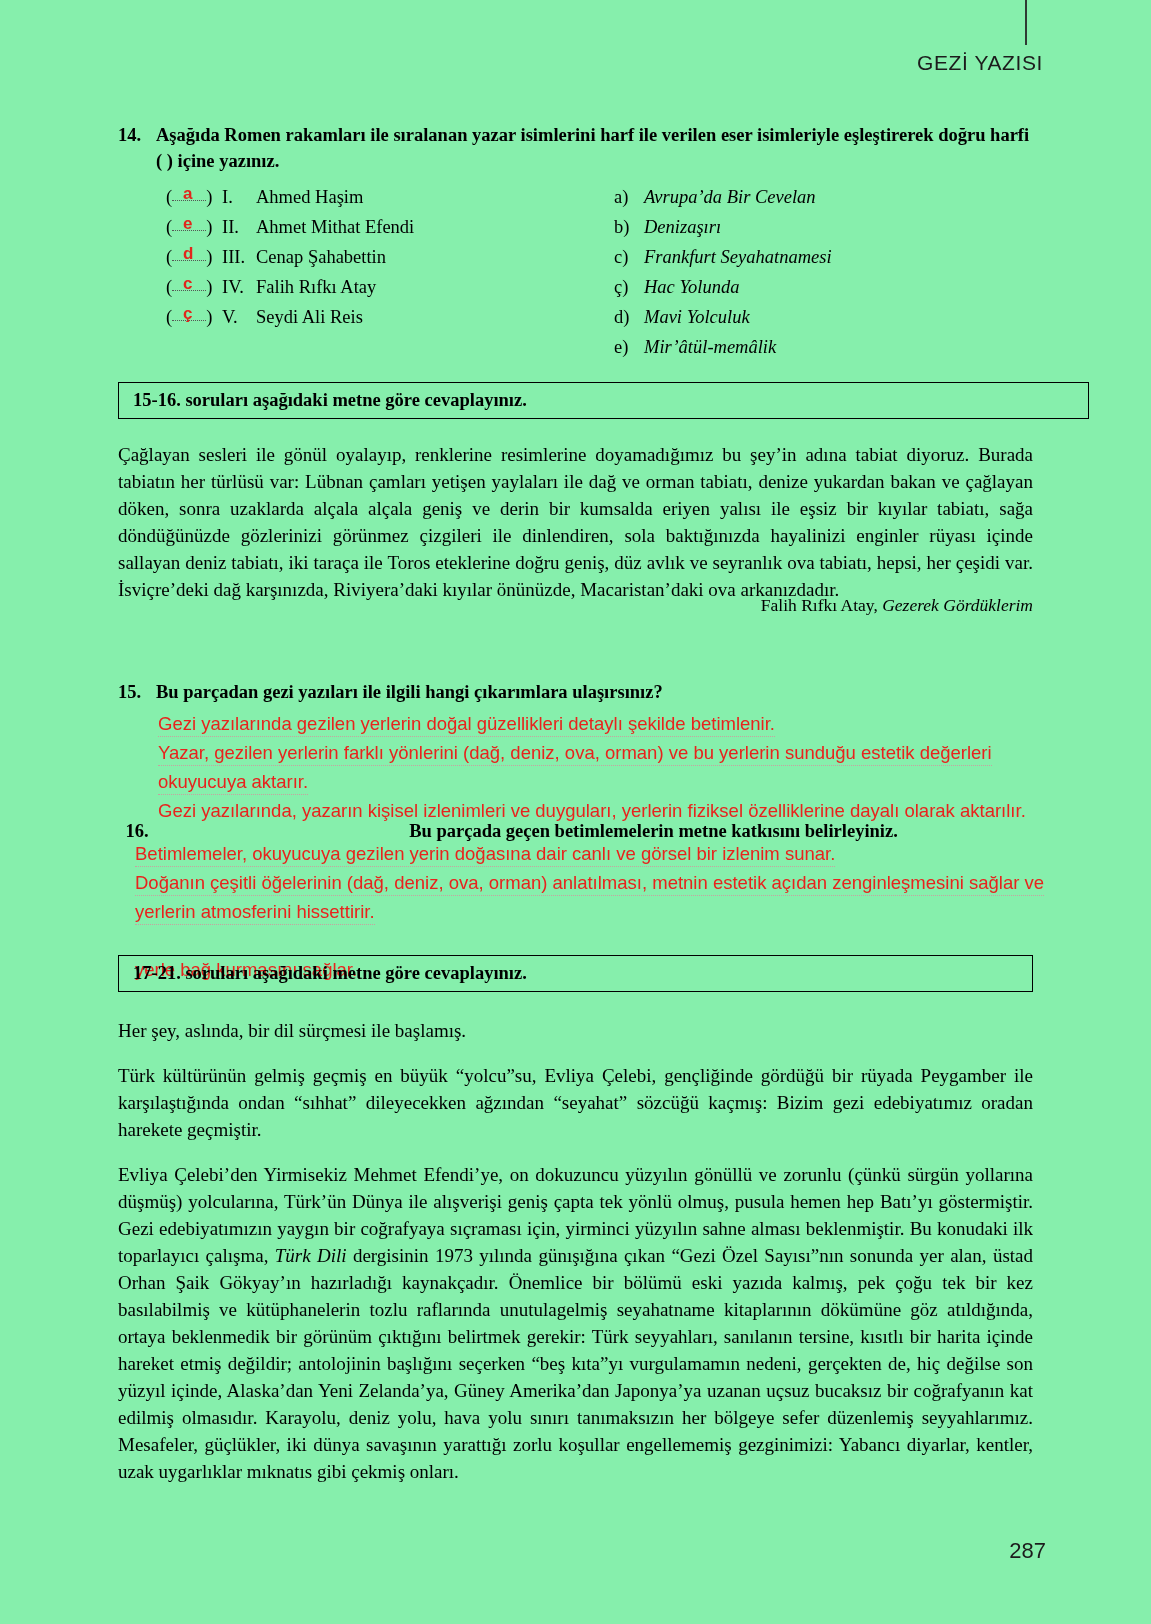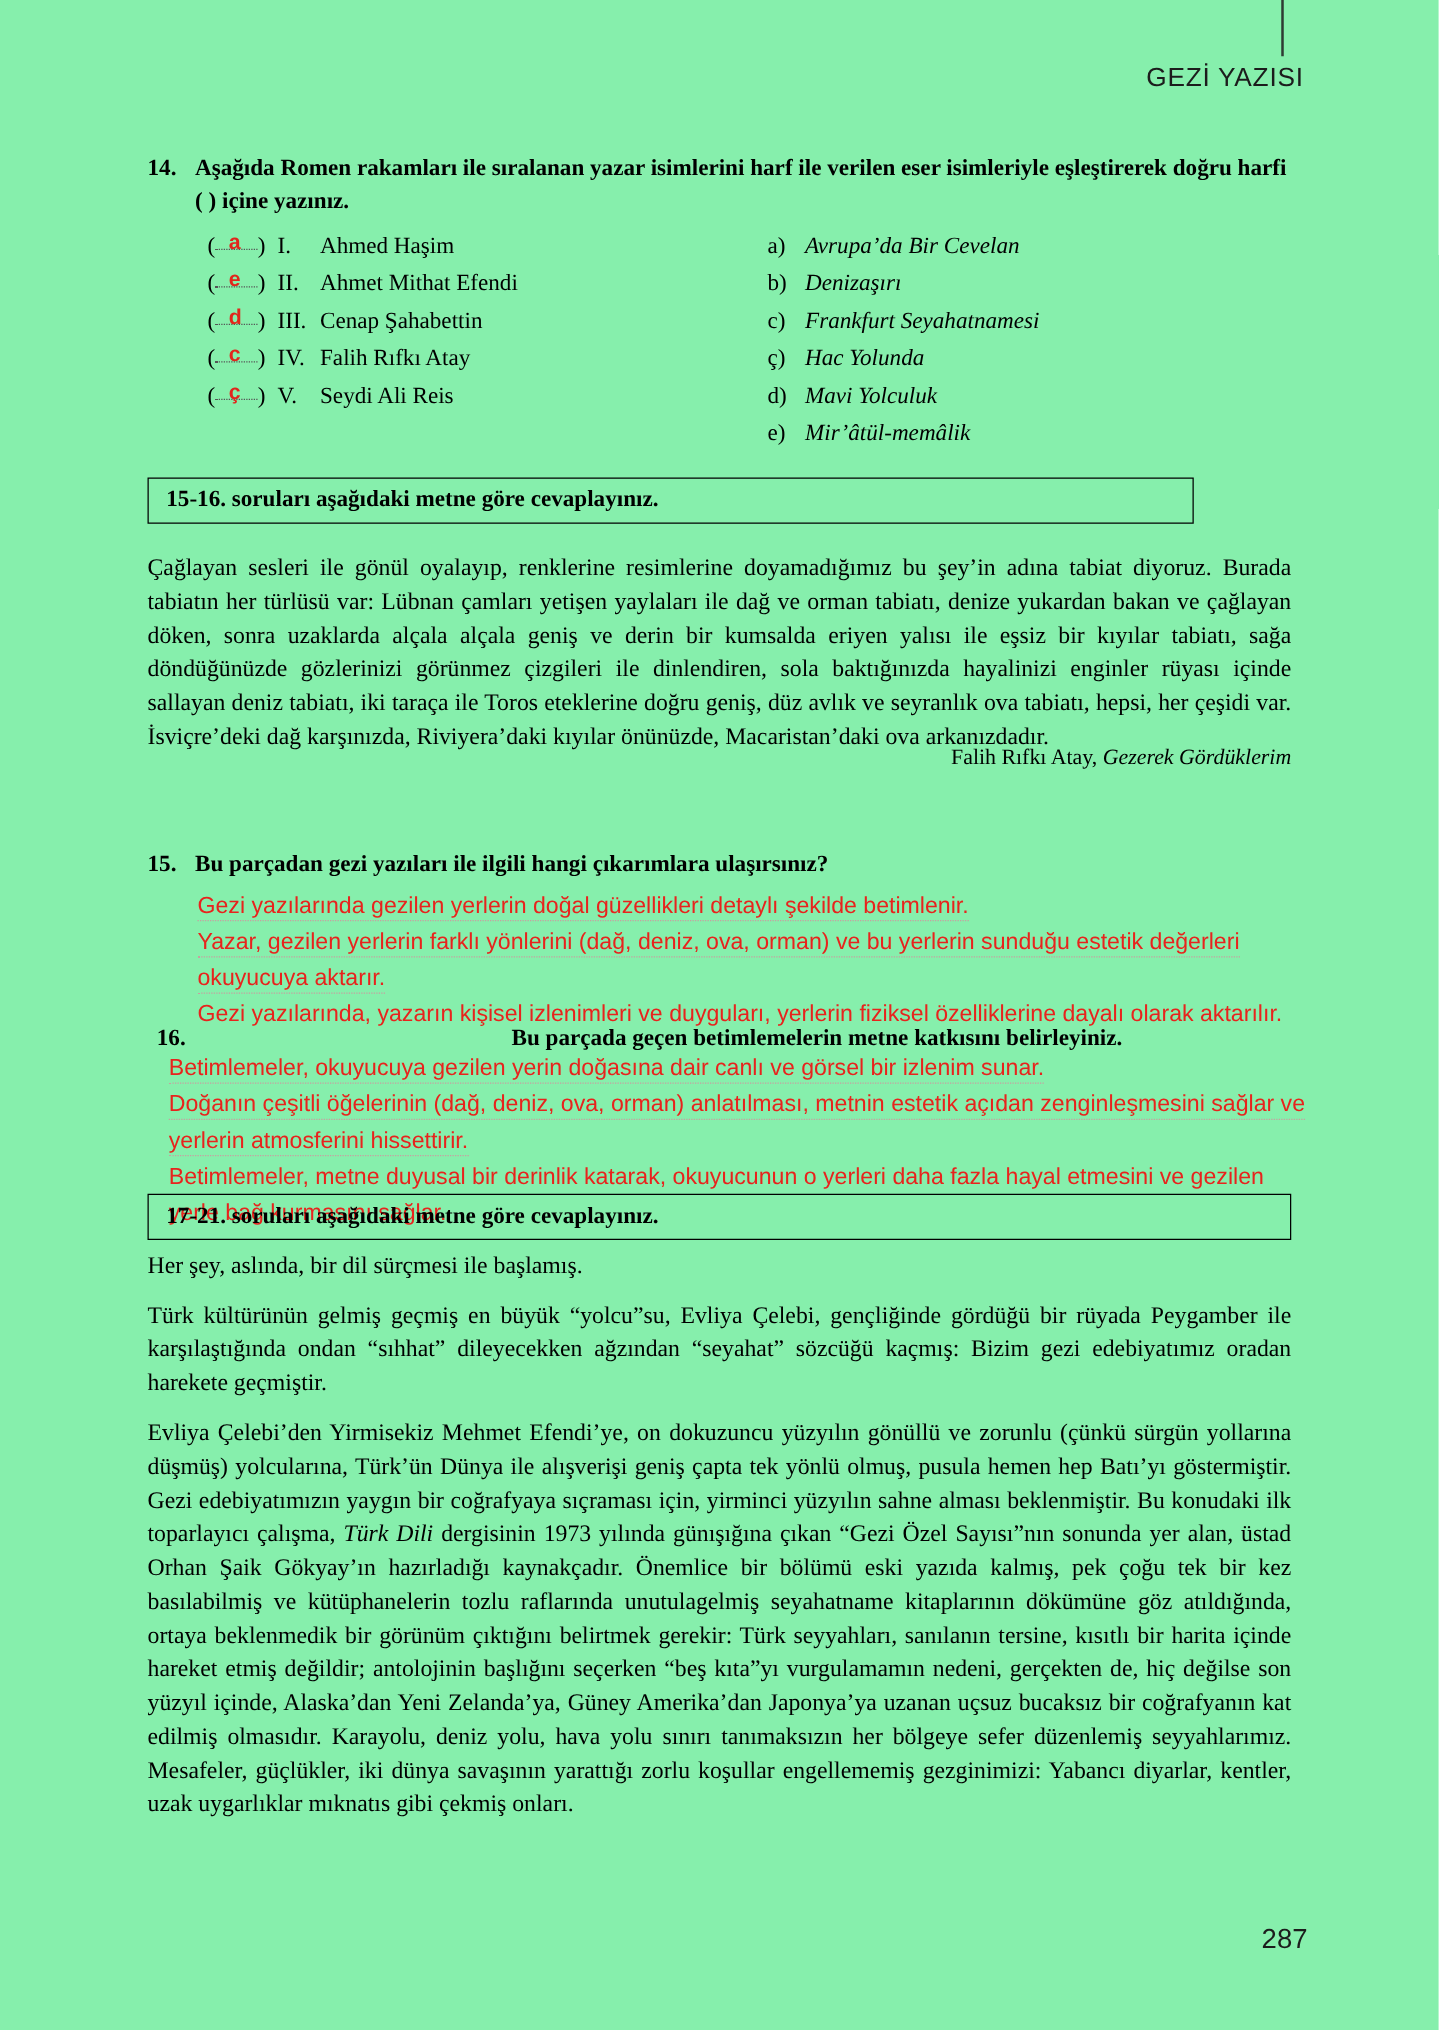--- a/index.html
+++ b/index.html
@@ -128,21 +128,21 @@
     position: absolute;
     border: 1.6px solid #000;
     box-sizing: border-box;
     display: flex;
     align-items: center;
     padding-left: 14px;
     font-weight: bold;
     font-size: 18.5px;
     background: transparent;
   }
-  #inst-1 { left: 118px; top: 382px; width: 837px; height: 37px; }
+  #inst-1 { left: 118px; top: 382px; width: 971px; height: 37px; }
   #inst-2 { left: 118px; top: 955px; width: 915px; height: 37px; }
 
   
   .passage {
     position: absolute;
     font-size: 19px;
     line-height: 1.42;
     text-align: justify;
   }
   #passage-1 { left: 118px; top: 442px; width: 915px; }
@@ -165,21 +165,21 @@
     font-family: "Liberation Sans", sans-serif;
     font-size: 18.5px;
     white-space: nowrap;
     border-bottom: 1.5px dotted #c8a0a0;
     padding-bottom: 1px;
   }
 
   
   #passage-2 { left: 118px; top: 1000px; width: 915px; }
   #passage-2 p {
-    margin: 0 0 13px 0;
+    margin: 18px 0 13px 0;
     text-align: justify;
     font-size: 19px;
     line-height: 1.42;
   }
   #passage-2 p:first-child { text-align: left; }
   .ital { font-style: italic; }
 
   
   .page-number {
     position: absolute;
@@ -290,21 +290,20 @@
 
   <div class="q16">
     <div class="q-head">
       <span class="q-num">16.</span>
       <span class="q-text">Bu parçada geçen betimlemelerin metne katkısını belirleyiniz.</span>
     </div>
   </div>
   <div class="ans-line" style="left:135px; top:843px;">Betimlemeler, okuyucuya gezilen yerin doğasına dair canlı ve görsel bir izlenim sunar.</div>
   <div class="ans-line" style="left:135px; top:872px;text-align:center;">Doğanın çeşitli öğelerinin (dağ, deniz, ova, orman) anlatılması, metnin estetik açıdan zenginleşmesini sağlar ve</div>
   <div class="ans-line" style="left:135px; top:901px;">yerlerin atmosferini hissettirir.</div>
-  <div class="ans-line" style="left:135px; top:930px; border-bottom:none;">Betimlemeler, metne duyusal bir derinlik katarak, okuyucunun o yerleri daha fazla hayal etmesini ve gezilen</div>
   <div class="ans-line" style="left:135px; top:959px; border-bottom:none;">yerle bağ kurmasını sağlar.</div>
 
   <div class="inst-box" id="inst-2">17-21. soruları aşağıdaki metne göre cevaplayınız.</div>
 
   <div class="passage" id="passage-2">
     <p>Her şey, aslında, bir dil sürçmesi ile başlamış.</p>
     <p>Türk kültürünün gelmiş geçmiş en büyük “yolcu”su, Evliya Çelebi, gençliğinde gördüğü bir rüyada Peygamber ile karşılaştığında ondan “sıhhat” dileyecekken ağzından “seyahat” sözcüğü kaçmış: Bizim gezi edebiyatımız oradan harekete geçmiştir.</p>
     <p><span>Evliya Çelebi’den Yirmisekiz Mehmet Efendi’ye, on dokuzuncu yüzyılın gönüllü ve zorunlu (çünkü sürgün yollarına düşmüş) yolcularına, Türk’ün Dünya ile alışverişi geniş çapta tek yönlü olmuş, pusula hemen hep Batı’yı göstermiştir. Gezi edebiyatımızın yaygın bir coğrafyaya sıçraması için, yirminci yüzyılın sahne alması beklenmiştir. Bu konudaki ilk toparlayıcı çalışma, </span><span class="ital">Türk Dili</span><span> dergisinin 1973 yılında günışığına çıkan “Gezi Özel Sayısı”nın sonunda yer alan, üstad Orhan Şaik Gökyay’ın hazırladığı kaynakçadır. Önemlice bir bölümü eski yazıda kalmış, pek çoğu tek bir kez basılabilmiş ve kütüphanelerin tozlu raflarında unutulagelmiş seyahatname kitaplarının dökümüne göz atıldığında, ortaya beklenmedik bir görünüm çıktığını belirtmek gerekir: Türk seyyahları, sanılanın tersine, kısıtlı bir harita içinde hareket etmiş değildir; antolojinin başlığını seçerken “beş kıta”yı vurgulamamın nedeni, gerçekten de, hiç değilse son yüzyıl içinde, Alaska’dan Yeni Zelanda’ya, Güney Amerika’dan Japonya’ya uzanan uçsuz bucaksız bir coğrafyanın kat edilmiş olmasıdır. Karayolu, deniz yolu, hava yolu sınırı tanımaksızın her bölgeye sefer düzenlemiş seyyahlarımız. Mesafeler, güçlükler, iki dünya savaşının yarattığı zorlu koşullar engellememiş gezginimizi: Yabancı diyarlar, kentler, uzak uygarlıklar mıknatıs gibi çekmiş onları.</span></p>
   </div>
 

